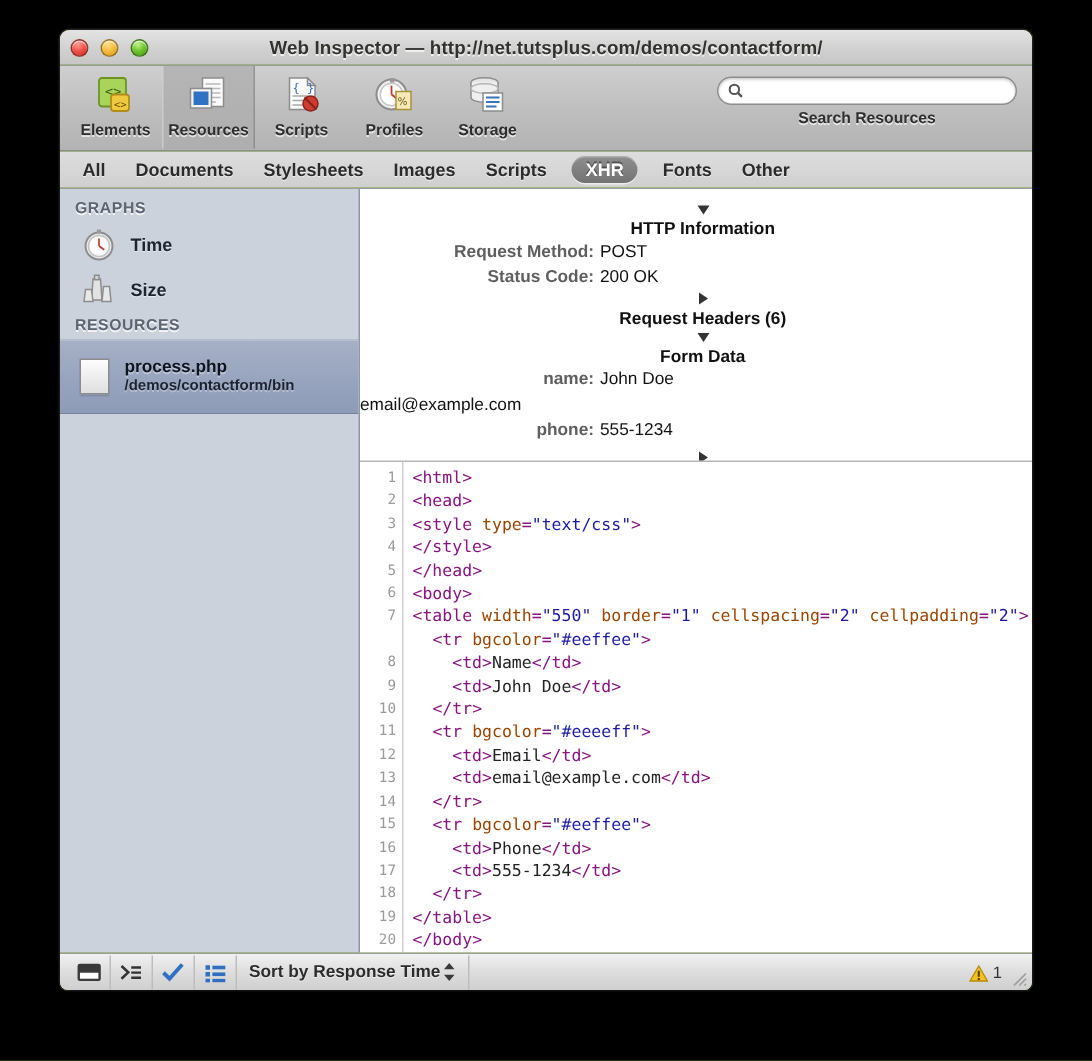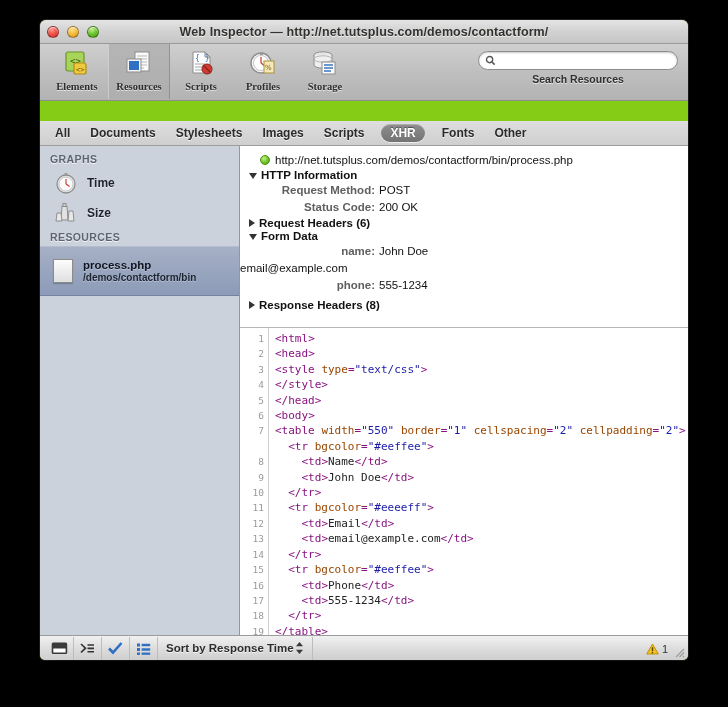--- a/index.html
+++ b/index.html
@@ -76,21 +76,20 @@
   .panel-btn.sel {
     background: linear-gradient(to bottom, rgba(120,120,120,0.30) 0%, rgba(150,150,150,0.16) 100%);
     border-left: 1px solid rgba(255,255,255,0.35);
     border-right: 1px solid rgba(0,0,0,0.18);
   }
   .panel-ico { height: 33px; display:flex; align-items:center; justify-content:center; }
   .panel-lbl {
     font-size: 10.5px; font-weight: bold; color: #2e2e2e;
     text-shadow: 0 1px 0 rgba(255,255,255,0.65);
     margin-top: 1px;
-    font-family: Liberation Serif, serif;
   }
   #search-wrap {
     position: absolute; right: 10px; top: 7px;
     width: 200px; text-align: center;
   }
   #search-field {
     width: 200px; height: 19px;
     border-radius: 10px;
     background: #fff;
     border: 1px solid #8e8e8e;
@@ -102,21 +101,21 @@
     text-shadow: 0 1px 0 rgba(255,255,255,0.65);
     margin-top: 3px;
   }
 
   
   #filterbar {
     flex: 0 0 25px;
     background: linear-gradient(to bottom,#dedede 0%,#cfcfcf 100%);
     border-bottom: 1px solid #9d9d9d;
     display: flex; align-items: center;
-    padding-left: 12px; gap: 14px; margin-top: 20px;
+    padding-left: 12px; gap: 14px;
   }
   .fbtn {
     font-size: 12px; font-weight: bold; color: #2b2b2b;
     text-shadow: 0 1px 0 rgba(255,255,255,0.7);
     padding: 1px 3px; border-radius: 9px;
     white-space: nowrap;
   }
   .fbtn.active {
     background: linear-gradient(to bottom,#8e8e8e,#737373);
     color: #fff; text-shadow: 0 -1px 0 rgba(0,0,0,0.4);
@@ -192,30 +191,30 @@
   }
   .dot-green {
     width: 10px; height: 10px; border-radius: 50%;
     background: radial-gradient(circle at 35% 30%, #c7f08d 0%, #76c72f 50%, #4d9a12 100%);
     border: 1px solid #478f10; flex: 0 0 auto;
   }
   .url-text { color: #111; font-size: 11.5px; }
   .sec-head {
     display: flex; align-items: center; gap: 4px;
     padding-left: 9px; margin: 1px 0;
-    font-size: 11.5px; font-weight: bold; color: #111;
+    font-size: 11.5px; font-weight: bold; color: #111; flex-direction: column;
   }
   .tri { width: 0; height: 0; flex:0 0 auto; }
   .tri.down { border-left: 4.5px solid transparent; border-right: 4.5px solid transparent; border-top: 6px solid #333; margin-top:2px;}
   .tri.right { border-top: 4.5px solid transparent; border-bottom: 4.5px solid transparent; border-left: 6px solid #333; }
   .kv {
     display: flex; font-size: 11.5px; line-height: 17px;
   }
   .kv .k {
-    width: 139px; text-align: right; font-weight: bold; color: #5f5f5f;
+    width: 160px; text-align: right; font-weight: bold; color: #5f5f5f;
     padding-right: 4px;
   }
   .kv .v { color: #111; }
 
   
   #code-pane {
     flex: 1 1 auto;
     border-top: 1px solid #b7b7b7;
     background: #fff;
     display: flex;
@@ -433,24 +432,20 @@
           <div class="res-name">process.php</div>
           <div class="res-path">/demos/contactform/bin</div>
         </div>
       </div>
     </div>
 
     <div id="content">
 
       <div id="http-pane">
 
-        <div class="url-line">
-          <div class="dot-green"></div>
-          <span class="url-text">http://net.tutsplus.com/demos/contactform/bin/process.php</span>
-        </div>
 
         <div class="sec-head">
           <span class="tri down"></span>
           <span>HTTP Information</span>
         </div>
         <div class="kv">
           <span class="k">Request Method:</span>
           <span class="v">POST</span>
         </div>
         <div class="kv">

